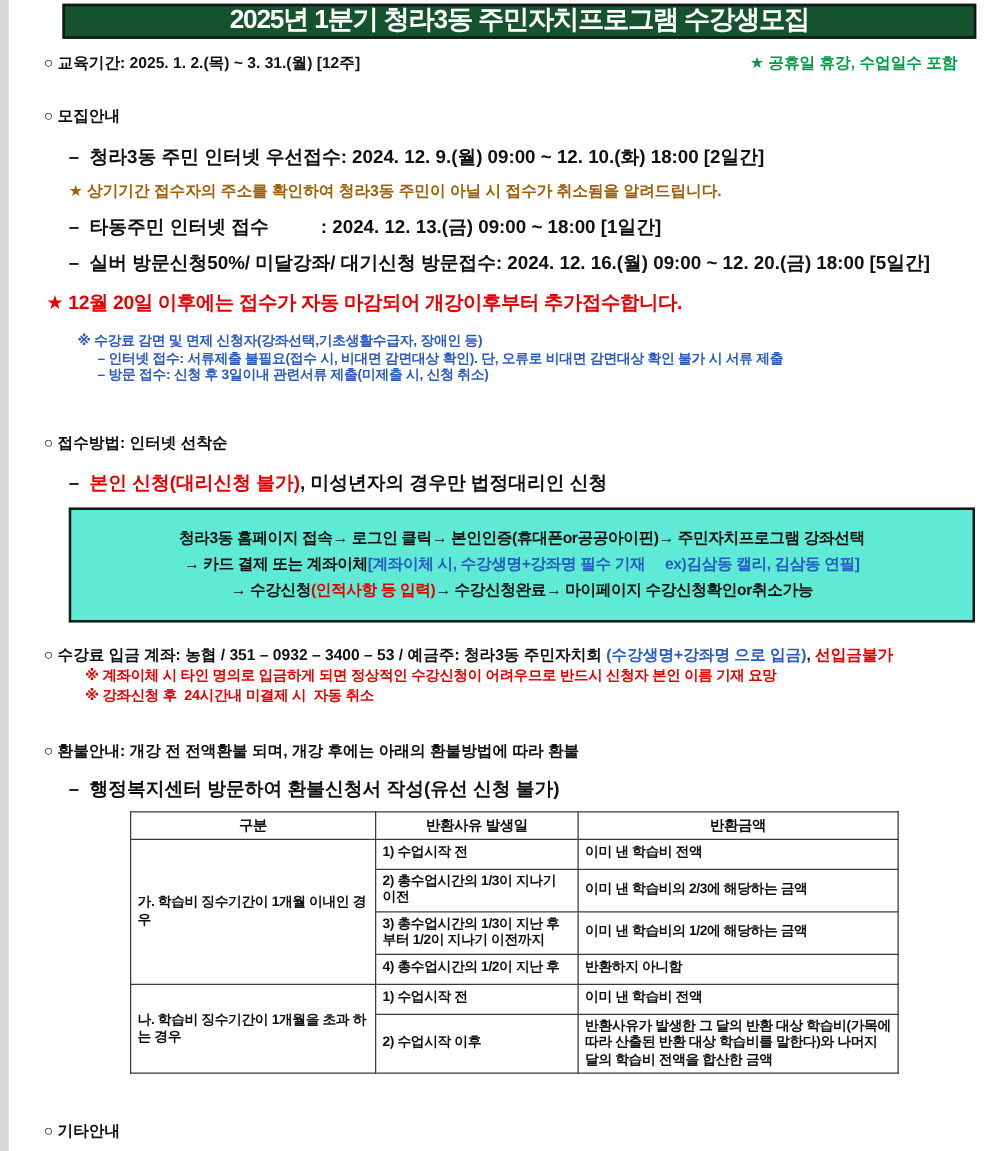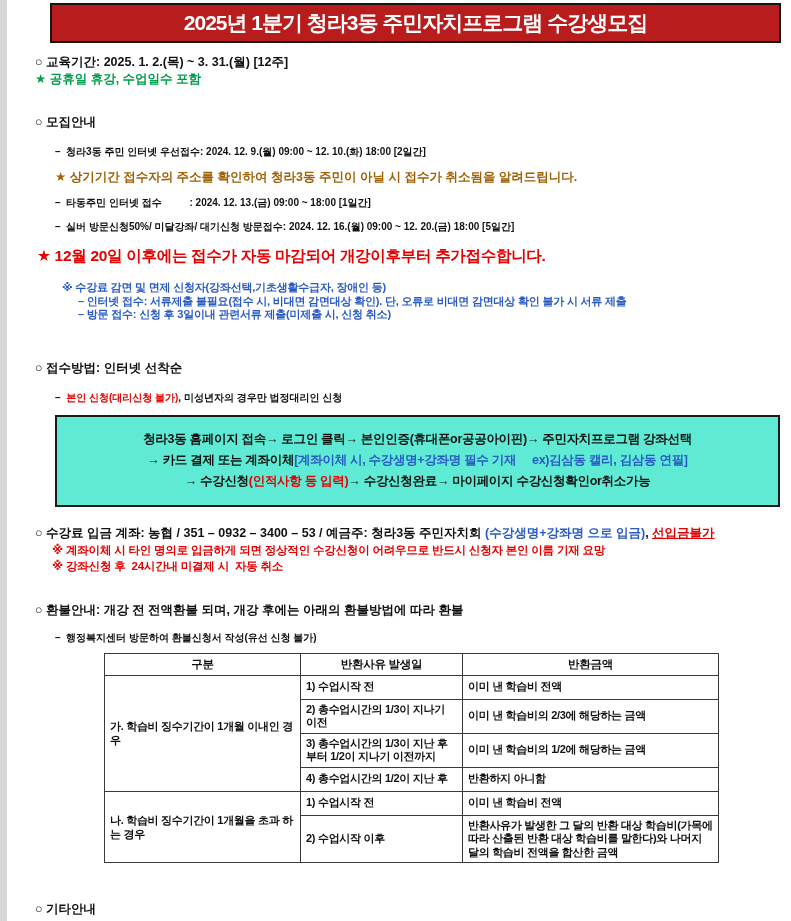--- a/index.html
+++ b/index.html
@@ -14,61 +14,60 @@
     box-sizing:border-box;
   }
   .edge-strip{
     position:absolute;left:0;top:0;width:7px;height:921px;
     background:#d8d8d8;
   }
   .line{white-space:pre-wrap;}
 
   .banner{
     margin:3px 10px 0 50px;
-    height:40px;
-    background:#b91c1c;
+    height:28px;
+    background:#14532d;
     border:2px solid #151515;
-    display:flex;align-items:center;justify-content:center;
+    display:flex;align-items:flex-end;justify-content:center;
     box-sizing:border-box;
   }
   .banner .title{
     color:#ffffff;font-size:21px;font-weight:800;letter-spacing:-1px;
   }
 
   .edu-row{
     display:flex;justify-content:space-between;align-items:baseline;
     margin:11px 25px 0 35px;
     font-size:12.5px;
-    flex-direction:column;
   }
   .edu-note{color:#009e4b;}
 
   .h{margin-left:35px;font-size:12.5px;}
-  .item{margin-left:55px;font-size:10px;}
+  .item{margin-left:55px;font-size:15px;}
   .warn-sm{margin-left:55px;font-size:12.5px;color:#a16207;}
   .warn-lg{margin-left:37px;font-size:15.5px;color:#e60000;letter-spacing:-0.3px;}
   .red{color:#e60000;}
   .blue{color:#2a5bc4;}
-  .underline{text-decoration:underline;}
+  .underline{}
 
   .bluenote{margin-left:62px;font-size:11px;color:#2a5bc4;line-height:13.5px;letter-spacing:-0.2px;}
   .bluenote .sub{margin-left:16px;}
 
   .flowbox{
     margin:10px 11px 0 55px;
     background:#5eead4;
     border:2px solid #1a1a1a;
     padding:12px 6px 13px 6px;
     text-align:center;
     font-size:12.5px;
     line-height:21px;
     letter-spacing:-0.3px;
   }
 
-  .rednote{margin-left:52px;font-size:11.5px;color:#e60000;line-height:16px;letter-spacing:-0.2px;}
+  .rednote{margin-left:68px;font-size:11.5px;color:#e60000;line-height:16px;letter-spacing:-0.2px;}
 
   table.refund{
     margin:8px 0 0 104px;
     border-collapse:collapse;
     width:614px;
     font-size:11px;
     font-weight:700;
     table-layout:fixed;
   }
   table.refund th,table.refund td{

